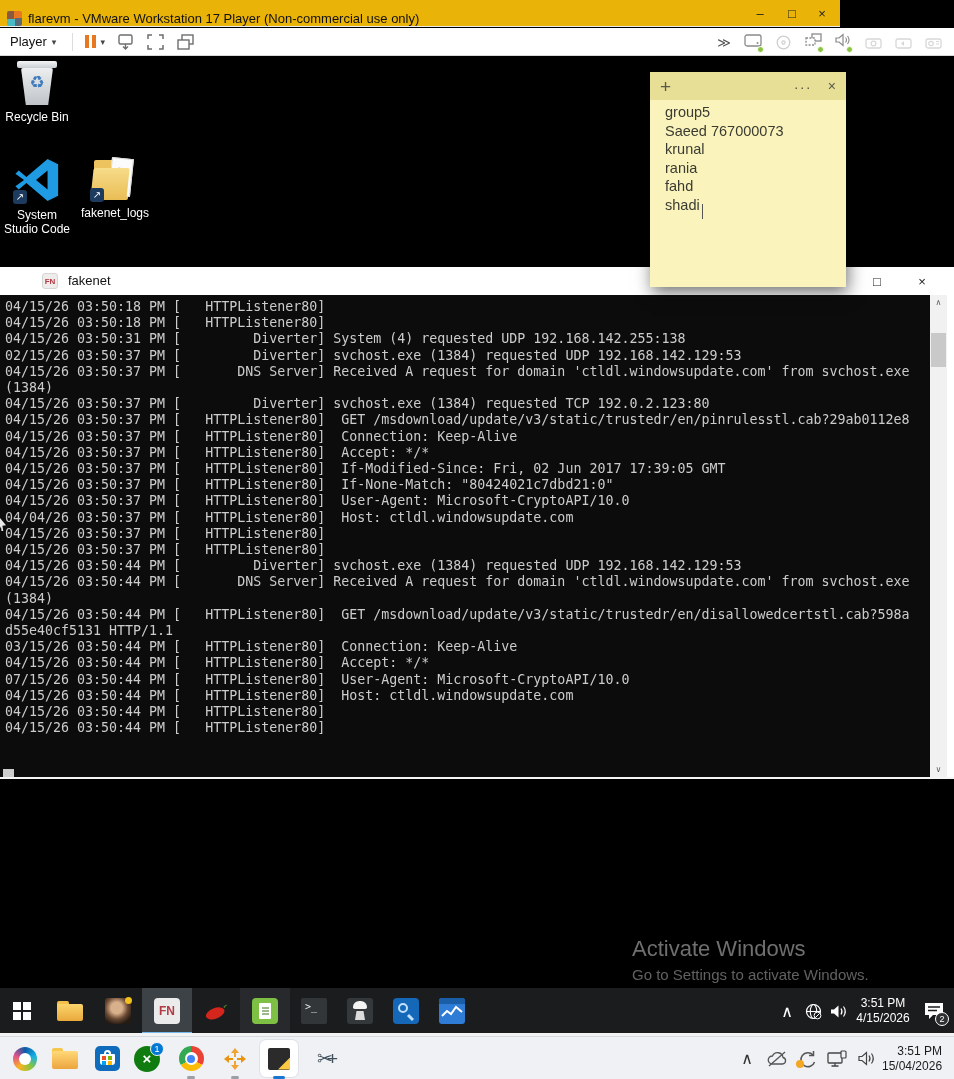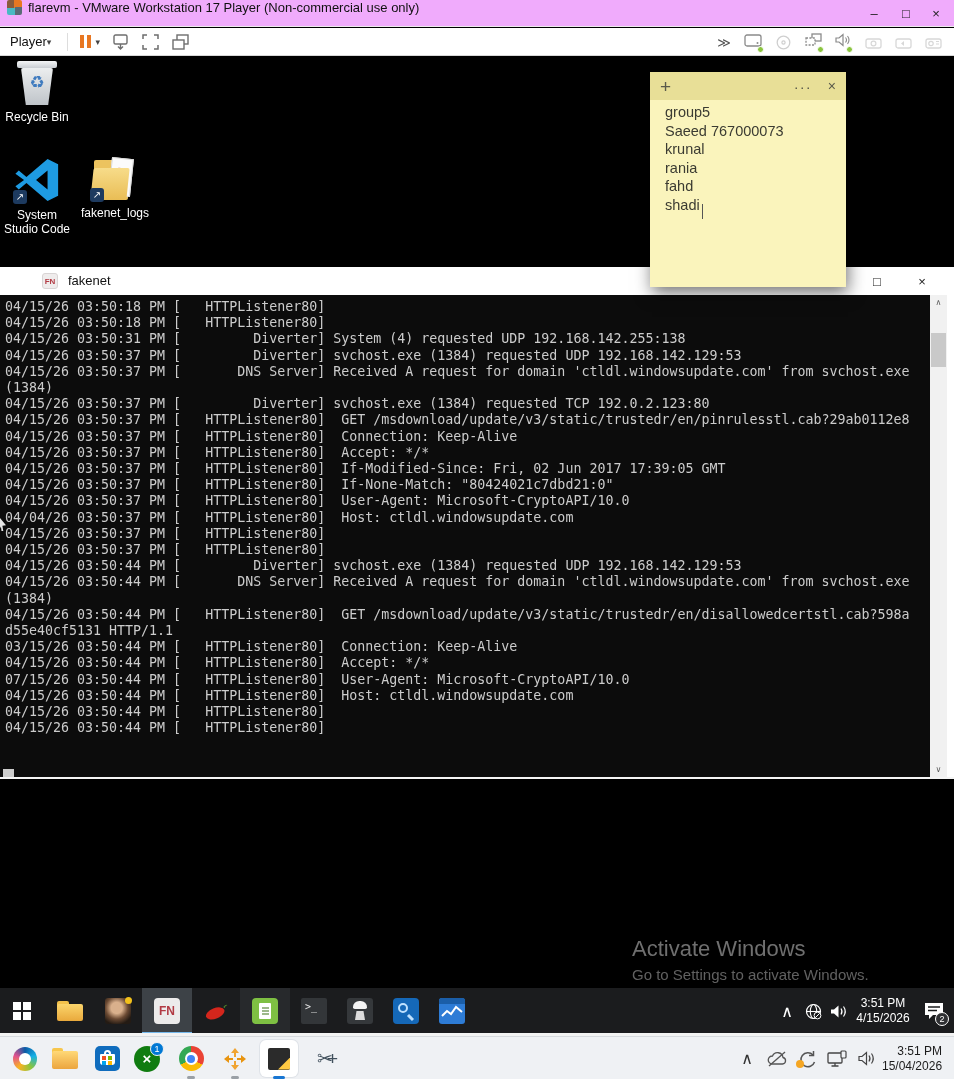--- a/index.html
+++ b/index.html
@@ -2,33 +2,33 @@
 <html><head>
 <meta charset="utf-8">
 <style>
   html,body{margin:0;padding:0;background:#fff;}
   *{box-sizing:border-box;}
   .screen{position:relative;width:954px;height:1079px;background:#000;overflow:hidden;
           font-family:"Liberation Sans",sans-serif;}
   .abs{position:absolute;}
 
   
-  .vmw-titlebar{position:absolute;top:0;left:0;width:954px;height:27px;background:#f0abfc;
-                display:flex;align-items:flex-start;border-bottom:1px solid #ececec;}
+  .vmw-titlebar{position:absolute;top:0;left:0;width:840px;height:27px;background:#eab308;
+                display:flex;align-items:flex-end;border-bottom:1px solid #ececec;}
   .vmw-logo{width:15px;height:15px;margin:0 6px 0 7px;border-radius:2px;
             background:conic-gradient(#e87722 0 25%,#5a6b77 0 50%,#49b9c4 0 75%,#8a5a3c 0 100%);}
   .vmw-title{font-size:13px;color:#111;}
   .winctl{position:absolute;top:0;height:27px;width:32px;display:flex;align-items:center;justify-content:center;
           color:#222;font-size:13px;cursor:default;}
   .winctl.min{right:64px}.winctl.max{right:32px}.winctl.cls{right:2px}
 
   
   .vmw-toolbar{position:absolute;top:28px;left:0;width:954px;height:28px;background:#ffffff;
                border-bottom:1px solid #d8d8d8;display:flex;align-items:center;}
-  .player-btn{display:flex;align-items:center;padding:0 10px;font-size:13px;color:#111;height:100%;}
+  .player-btn{display:flex;align-items:center;gap:5px;padding:0 10px;font-size:13px;color:#111;height:100%;}
   .caret{font-size:9px;color:#444;}
   .tb-sep{width:1px;height:18px;background:#ddd;margin:0 6px;}
   .pause-btn{display:flex;align-items:center;gap:4px;padding:0 6px;}
   .pause-bars{display:flex;gap:3px;}
   .pause-bars i{display:block;width:4px;height:13px;background:#e87722;}
   .tb-ic{width:28px;height:24px;display:flex;align-items:center;justify-content:center;margin:0 1px;}
   .tb-right{position:absolute;right:6px;top:0;height:28px;display:flex;align-items:center;}
   .chev{font-size:13px;color:#555;letter-spacing:-2px;}
   .gdot{position:absolute;right:-2px;bottom:-2px;width:7px;height:7px;border-radius:50%;
         background:#8bc540;border:1px solid #fff;}
@@ -307,21 +307,21 @@
       <span class="fn-ico">FN</span>
       <span class="fnw-name">fakenet</span>
       <span class="fnw-btn max">□</span>
       <span class="fnw-btn cls">×</span>
     </div>
     <div class="term">
 
     <div class="tline">04/15/26 03:50:18 PM [   HTTPListener80]</div>
         <div class="tline">04/15/26 03:50:18 PM [   HTTPListener80]</div>
         <div class="tline">04/15/26 03:50:31 PM [         Diverter] System (4) requested UDP 192.168.142.255:138</div>
-        <div class="tline">04/15/26 03:50:37 PM [         Diverter] svchost.exe (1384) requested UDP 192.168.142.129:53</div>
+        <div class="tline">02/15/26 03:50:37 PM [         Diverter] svchost.exe (1384) requested UDP 192.168.142.129:53</div>
         <div class="tline">04/15/26 03:50:37 PM [       DNS Server] Received A request for domain 'ctldl.windowsupdate.com' from svchost.exe</div>
         <div class="tline">(1384)</div>
         <div class="tline">04/15/26 03:50:37 PM [         Diverter] svchost.exe (1384) requested TCP 192.0.2.123:80</div>
         <div class="tline">04/15/26 03:50:37 PM [   HTTPListener80]  GET /msdownload/update/v3/static/trustedr/en/pinrulesstl.cab?29ab0112e8</div>
         <div class="tline">04/15/26 03:50:37 PM [   HTTPListener80]  Connection: Keep-Alive</div>
         <div class="tline">04/15/26 03:50:37 PM [   HTTPListener80]  Accept: */*</div>
         <div class="tline">04/15/26 03:50:37 PM [   HTTPListener80]  If-Modified-Since: Fri, 02 Jun 2017 17:39:05 GMT</div>
         <div class="tline">04/15/26 03:50:37 PM [   HTTPListener80]  If-None-Match: "80424021c7dbd21:0"</div>
         <div class="tline">04/15/26 03:50:37 PM [   HTTPListener80]  User-Agent: Microsoft-CryptoAPI/10.0</div>
         <div class="tline">04/04/26 03:50:37 PM [   HTTPListener80]  Host: ctldl.windowsupdate.com</div>

